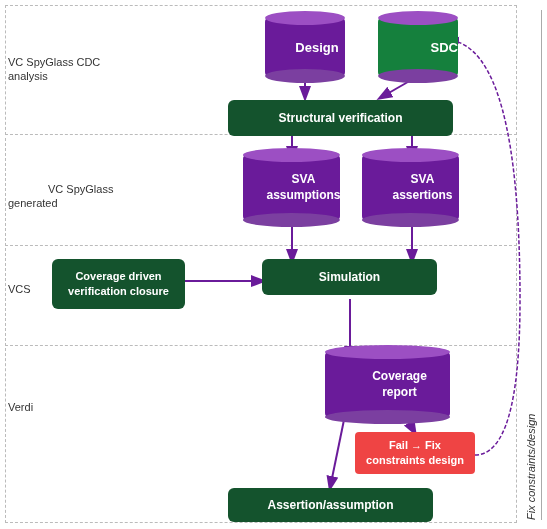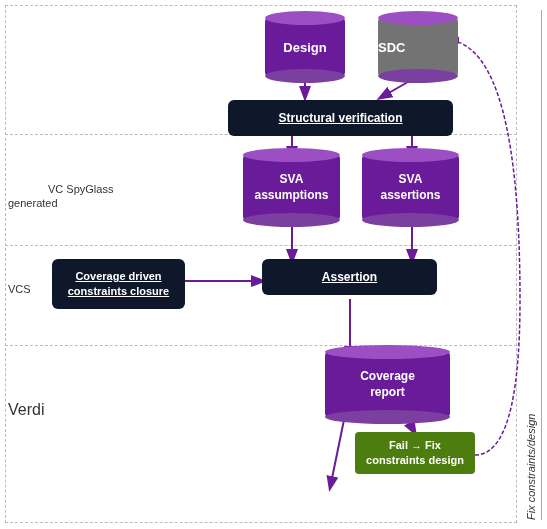--- a/index.html
+++ b/index.html
@@ -30,31 +30,30 @@
     .row-label {
       position: absolute;
       left: 8px;
       font-size: 11px;
       color: #333;
       line-height: 1.3;
     }
 
     
     .purple-box {
-      background: #0f172a;
+      background: #14532d;
       color: #fff;
       border-radius: 6px;
       text-align: center;
       font-size: 12px;
       font-weight: bold;
       display: flex;
       align-items: center;
       justify-content: center;
       position: absolute;
-      text-decoration: underline;
     }
 
     
     .cylinder {
       position: absolute;
       display: flex;
       align-items: center;
       justify-content: center;
       flex-direction: column;
     }
@@ -63,20 +62,21 @@
       color: #fff;
       font-size: 12px;
       font-weight: bold;
       text-align: center;
       display: flex;
       align-items: center;
       justify-content: center;
       flex-direction: column;
       position: relative;
       border-radius: 4px;
+      padding-left: 24px;
     }
     .cylinder-top {
       width: 100%;
       height: 14px;
       background: #9c4fc3;
       border-radius: 50%;
       position: absolute;
       top: -7px;
       left: 0;
     }
@@ -88,21 +88,21 @@
       position: absolute;
       bottom: -7px;
       left: 0;
     }
     .cylinder-wrapper {
       position: relative;
     }
 
     
     .red-box {
-      background: #4d7c0f;
+      background: #ef4444;
       color: #fff;
       border-radius: 4px;
       text-align: center;
       font-size: 11px;
       font-weight: bold;
       display: flex;
       align-items: center;
       justify-content: center;
       position: absolute;
     }
@@ -139,32 +139,36 @@
 <div class="diagram-container">
 
   <div class="row-section" style="top:5px; height:130px; border:1px dashed #bbb; left:5px; right:30px; background:transparent;"></div>
 
   <div class="row-section" style="top:138px; height:108px; border:1px dashed #bbb; left:5px; right:30px; background:transparent; border-top:none;"></div>
 
   <div class="row-section" style="top:248px; height:98px; border:1px dashed #bbb; left:5px; right:30px; background:transparent; border-top:none;"></div>
 
   <div class="row-section" style="top:348px; height:175px; border:1px dashed #bbb; left:5px; right:30px; background:transparent; border-top:none;"></div>
 
+  <div class="row-label" style="top: 55px;">
+    <span style="white-space:pre-line; font-size:11px; color:#333;">VC SpyGlass CDC
+analysis</span>
+  </div>
 
   <div class="row-label" style="top: 182px;">
     <span style="white-space:pre-line; font-size:11px; color:#333;margin-left:40px;">VC SpyGlass
 generated</span>
   </div>
 
   <div class="row-label" style="top: 282px; text-align: center;">
     <span style="font-size:11px; color:#333;">VCS</span>
   </div>
 
   <div class="row-label" style="top: 400px;">
-    <span style="font-size:16px; color:#333;">Verdi</span>
+    <span style="font-size:11px; color:#333;">Verdi</span>
   </div>
 
   <div class="right-label" style="top: 10px; height: 510px; right: 5px;">
     <span>Fix constraints/design</span>
   </div>
 
   <svg class="arrows-svg">
     <defs>
       <marker id="arrow" markerWidth="8" markerHeight="8" refX="6" refY="3" orient="auto">
         <path d="M0,0 L0,6 L8,3 z" fill="#6a1b9a"></path>
@@ -203,21 +207,21 @@
       <div class="cylinder-body" style="width:80px; height:58px; border-radius:4px; background:#6a1b9a; color:#fff; display:flex; align-items:center; justify-content:center;">
         <div class="cylinder-top" style="background:#9c4fc3;"></div>
         <span style="font-size:13px; font-weight:bold; z-index:1;">Design</span>
         <div class="cylinder-bottom"></div>
       </div>
     </div>
   </div>
 
   <div class="cylinder" style="position:absolute; left:378px; top:18px; width:80px; height:58px;">
     <div class="cylinder-wrapper" style="width:80px; height:58px;">
-      <div class="cylinder-body" style="width:80px; height:58px; border-radius:4px; background:#737373; color:#fff; display:flex; align-items:flex-start; justify-content:center;">
+      <div class="cylinder-body" style="width:80px; height:58px; border-radius:4px; background:#15803d; color:#fff; display:flex; align-items:flex-end; justify-content:center;">
         <div class="cylinder-top" style="background:#9c4fc3;"></div>
         <span style="font-size:13px; font-weight:bold; z-index:1;">SDC</span>
         <div class="cylinder-bottom"></div>
       </div>
     </div>
   </div>
 
   <div class="purple-box" style="left:228px; top:100px; width:225px; height:36px;">
     <span>Structural verification</span>
   </div>
@@ -237,36 +241,39 @@
       <div class="cylinder-body" style="width:97px; height:65px; border-radius:4px; background:#6a1b9a; color:#fff; display:flex; align-items:center; justify-content:center; flex-direction:column;">
         <div class="cylinder-top" style="background:#9c4fc3;"></div>
         <span style="font-size:12px; font-weight:bold; z-index:1; text-align:center; line-height:1.3;">SVA<br>assertions</span>
         <div class="cylinder-bottom"></div>
       </div>
     </div>
   </div>
 
   <div class="purple-box" style="left:52px; top:259px; width:133px; height:50px;">
     <span style="font-size:11px; line-height:1.4; white-space:pre-line; text-align:center;">Coverage driven
-constraints closure</span>
+verification closure</span>
   </div>
 
   <div class="purple-box" style="left:262px; top:259px; width:175px; height:36px;">
-    <span>Assertion</span>
+    <span>Simulation</span>
   </div>
 
   <div style="position:absolute; left:285px; top:352px; width:125px; height:65px;margin-left:40px;">
     <div class="cylinder-wrapper" style="width:125px; height:65px;">
       <div class="cylinder-body" style="width:125px; height:65px; border-radius:4px; background:#6a1b9a; color:#fff; display:flex; align-items:center; justify-content:center; flex-direction:column;">
         <div class="cylinder-top" style="background:#9c4fc3;"></div>
         <span style="font-size:12px; font-weight:bold; z-index:1; text-align:center; line-height:1.3;">Coverage<br>report</span>
         <div class="cylinder-bottom"></div>
       </div>
     </div>
   </div>
 
   <div class="red-box" style="left:355px; top:432px; width:120px; height:42px;">
     <span style="line-height:1.4; white-space:pre-line; text-align:center; font-size:11px;">Fail → Fix
 constraints design</span>
   </div>
 
+  <div class="purple-box" style="left:228px; top:488px; width:205px; height:34px;">
+    <span>Assertion/assumption</span>
+  </div>
 
 </div>
 
 </body></html>

